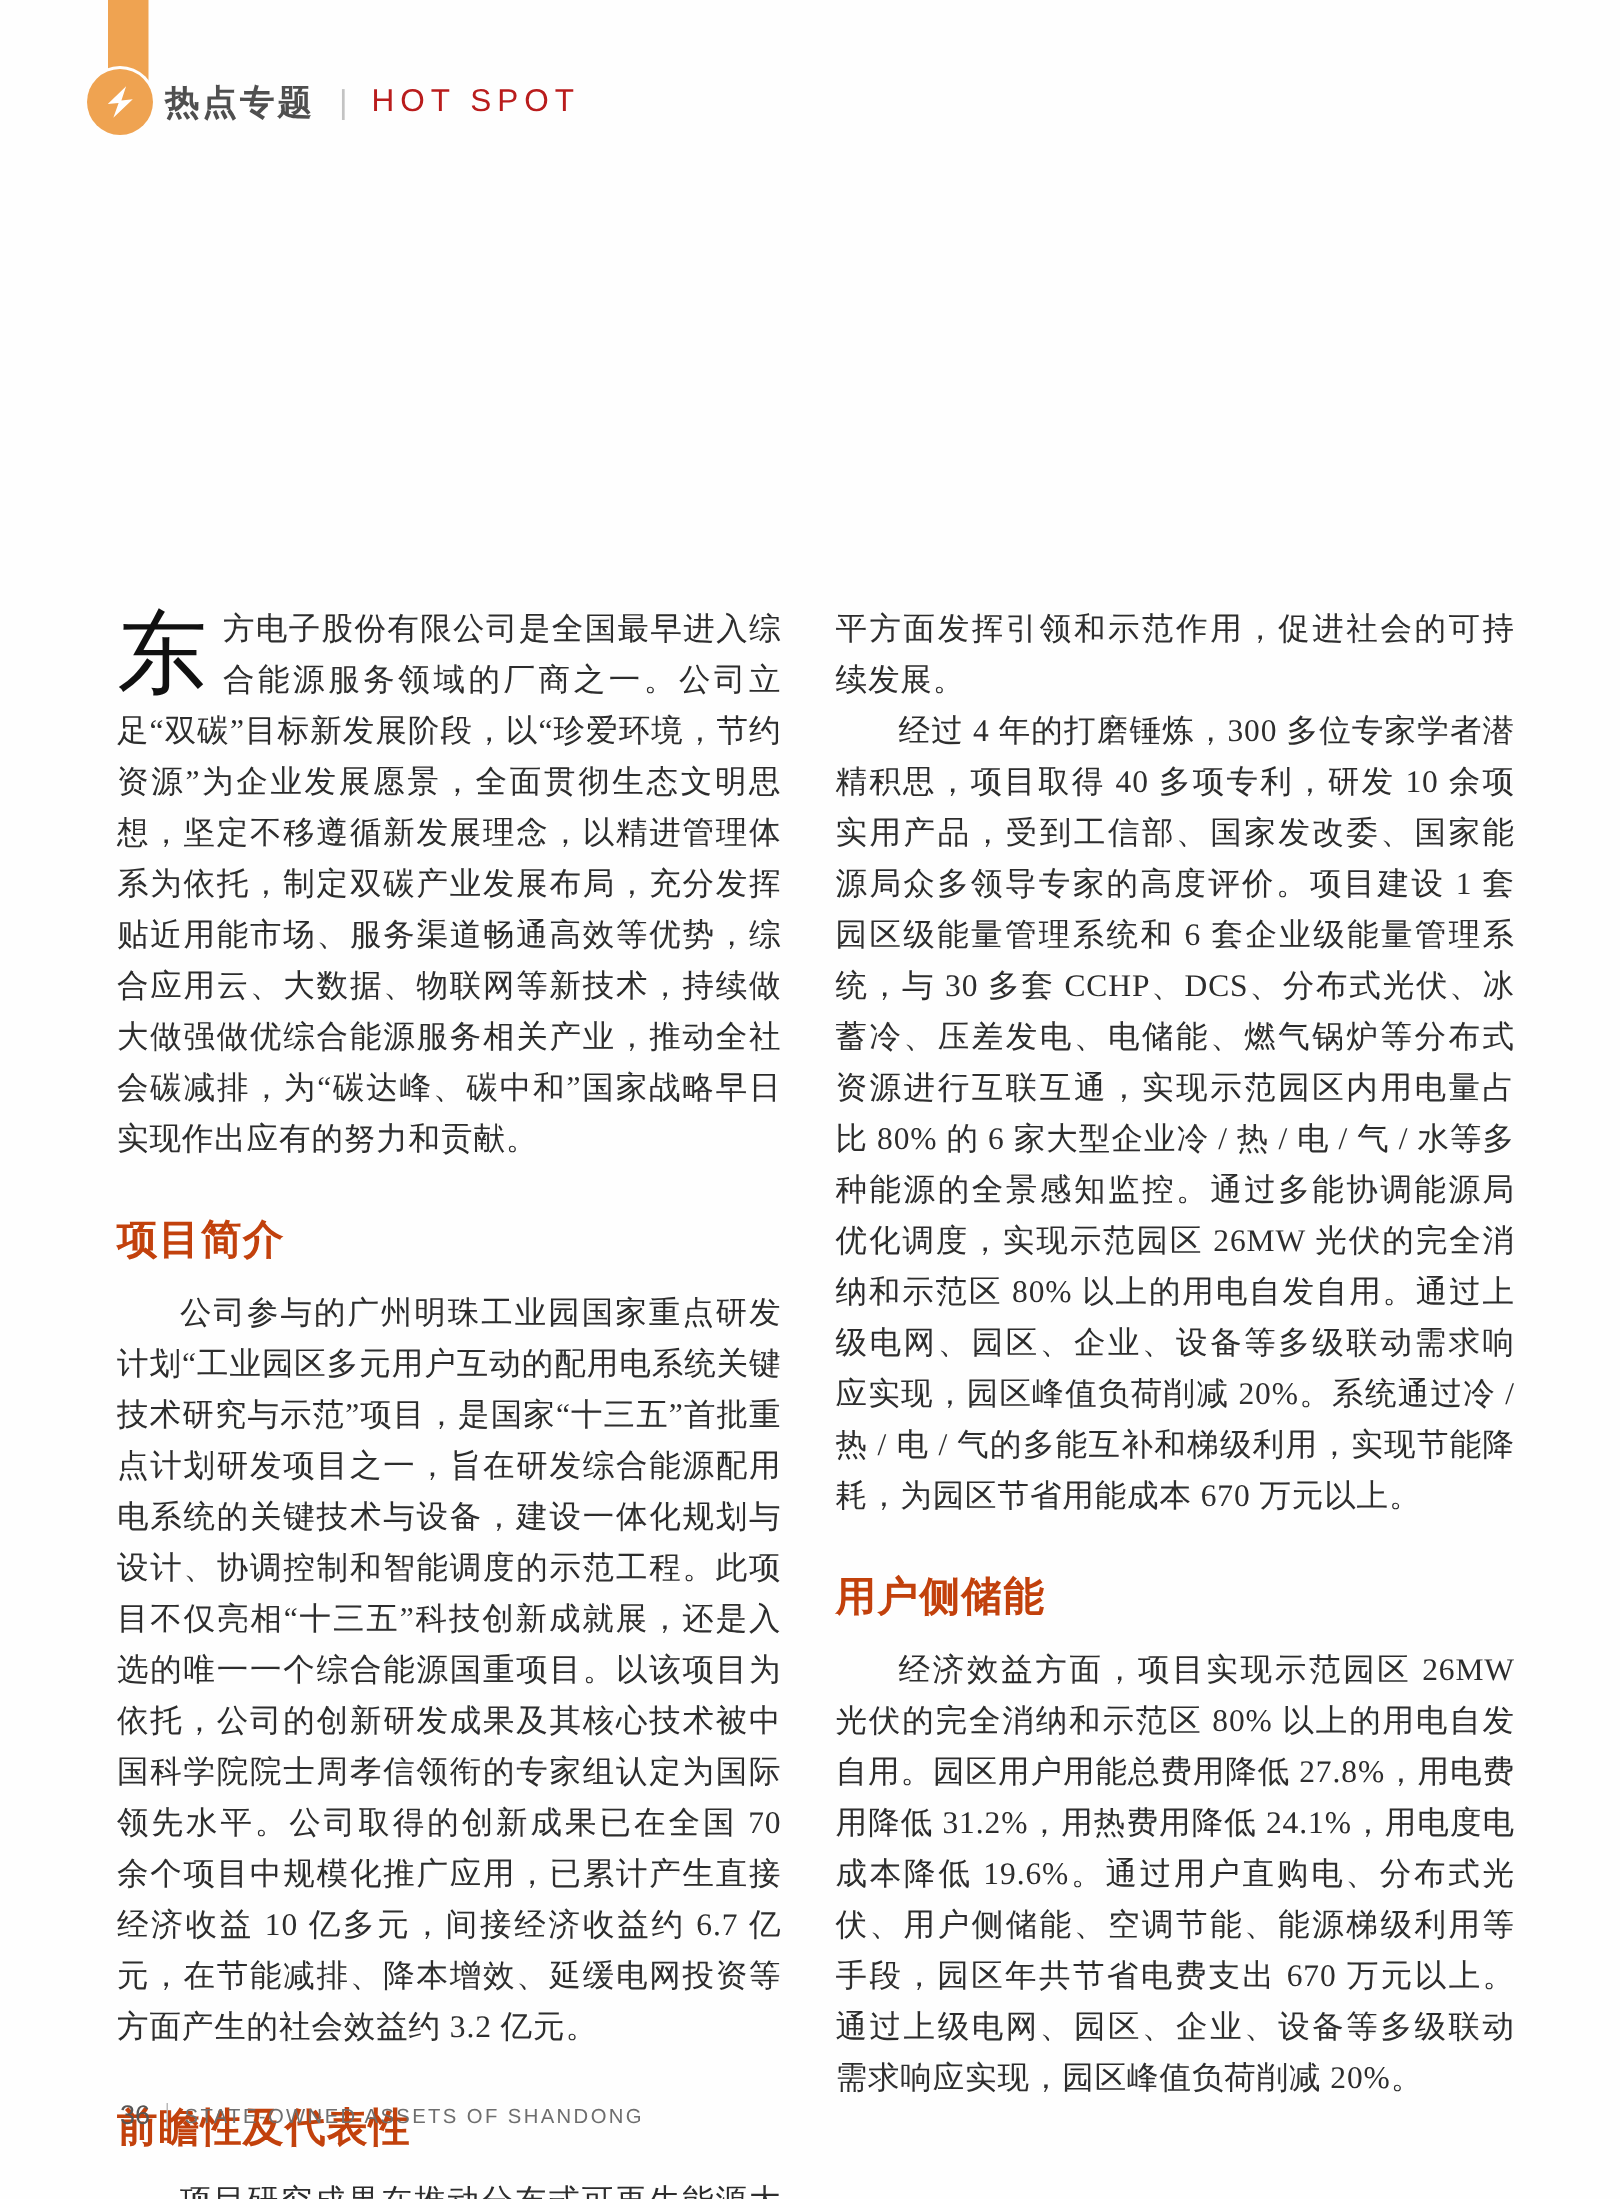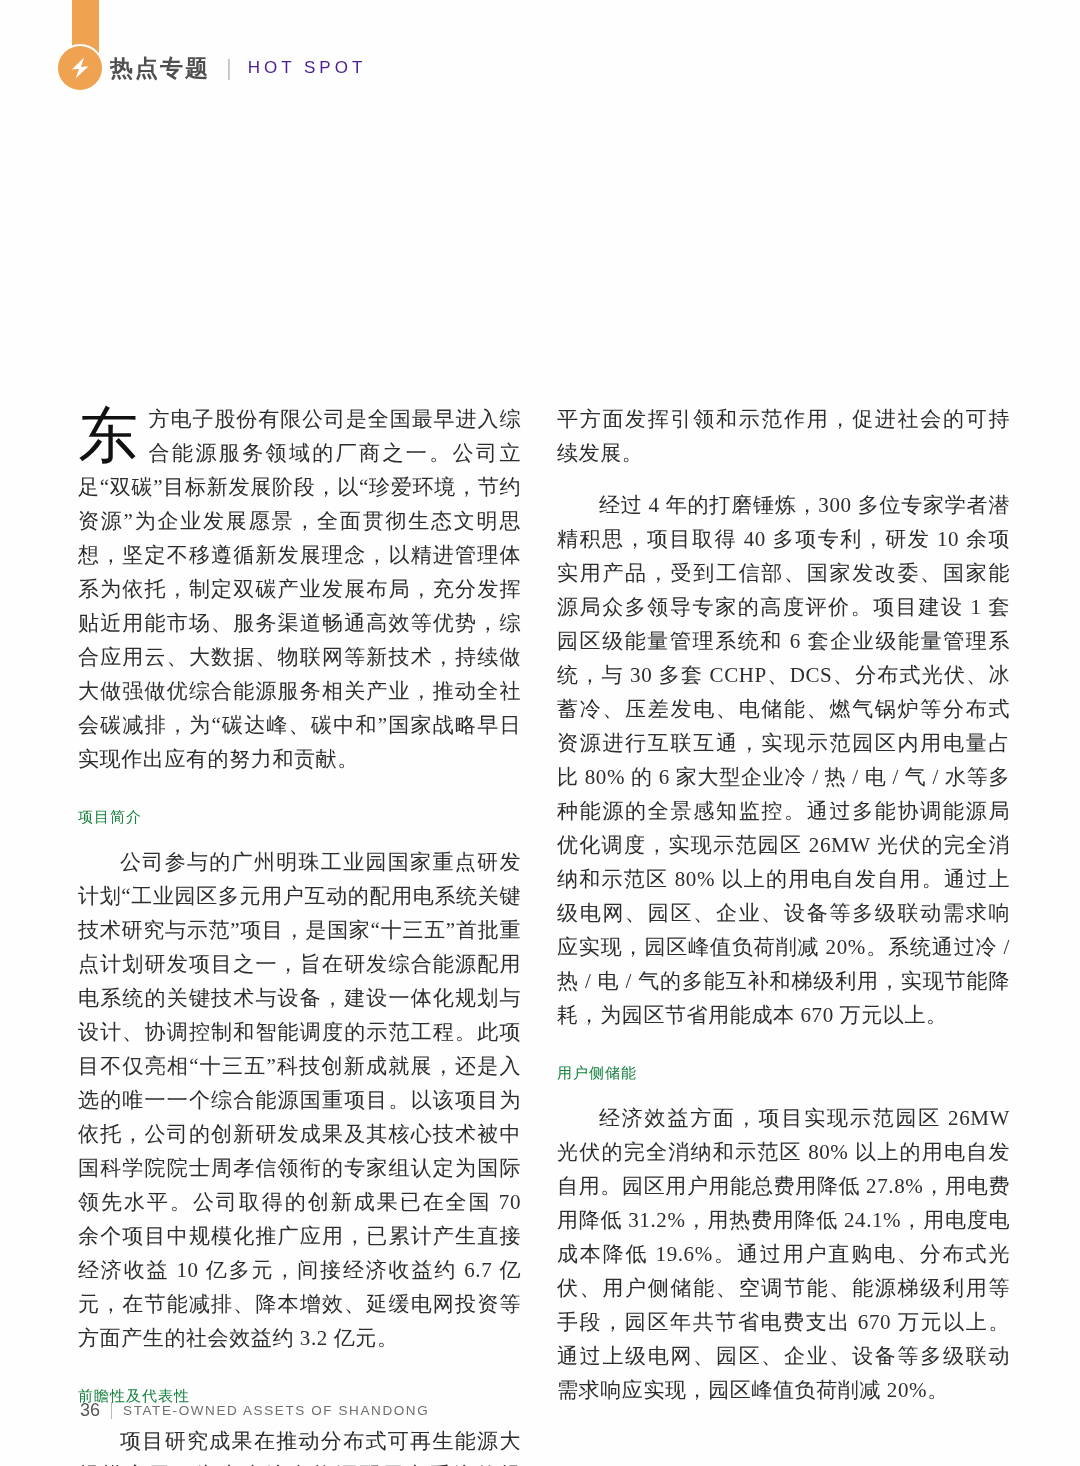--- a/index.html
+++ b/index.html
@@ -14,44 +14,44 @@
   .accent-bar{position:absolute;left:72px;top:0;width:27px;height:56px;background:#efa351;}
   .header-row{position:absolute;left:58px;top:46px;display:flex;align-items:center;}
   .logo{
     width:44px;height:44px;border-radius:50%;background:#efa351;
     display:flex;align-items:center;justify-content:center;margin-right:8px;
     box-shadow:0 0 0 2px #fefefe;
   }
   .logo svg{width:28px;height:28px;}
   .sec-cn{font-family:"Liberation Sans", sans-serif;font-size:23px;color:#4f4f4f;font-weight:600;letter-spacing:2px;}
   .hdr-sep{font-family:"Liberation Sans", sans-serif;font-size:22px;color:#c3c3c3;margin:0 16px;font-weight:300;}
-  .sec-en{font-family:"Liberation Sans", sans-serif;font-size:17px;color:#4c1d95;letter-spacing:4px;}
+  .sec-en{font-family:"Liberation Sans", sans-serif;font-size:21px;color:#b91c1c;letter-spacing:4px;}
   
   .title{
     position:absolute;left:78px;top:198px;margin:0;
     font-family:"Liberation Serif", serif;font-weight:700;
     font-size:50px;letter-spacing:2px;color:#0f0f0f;white-space:nowrap;
   }
   
   .columns{position:absolute;left:78px;top:402px;width:932px;display:flex;gap:36px;}
   .col{display:block;}
   .col-left{width:443px;}
   .col-right{width:453px;}
   .body-p{
     margin:0;font-size:21px;line-height:34px;color:#2d2d2d;
     text-align:justify;text-align-last:left;letter-spacing:0.6px;
   }
-  .indent{text-indent:2em;margin-top:18px;}
+  .indent{text-indent:2em;}
   .dropcap{
     float:left;font-size:60px;line-height:62px;padding:3px 10px 0 0;color:#111;
     font-family:"Liberation Serif", serif;
   }
   .sec-heading{
     margin:32px 0 14px 0;font-family:"Liberation Sans", sans-serif;
-    font-size:15px;font-weight:400;color:#15803d;letter-spacing:1px;
+    font-size:27px;font-weight:700;color:#c2410c;letter-spacing:1px;
   }
   
   .footer{position:absolute;left:80px;top:1400px;display:flex;align-items:center;}
   .page-num{font-family:"Liberation Sans", sans-serif;font-size:18px;color:#565656;}
   .footer-sep{width:1px;height:17px;background:#b8b8b8;margin:0 11px;}
   .journal{font-family:"Liberation Sans", sans-serif;font-size:13.5px;letter-spacing:1.6px;color:#6e6e6e;}
 </style>
 </head>
 <body>
 

